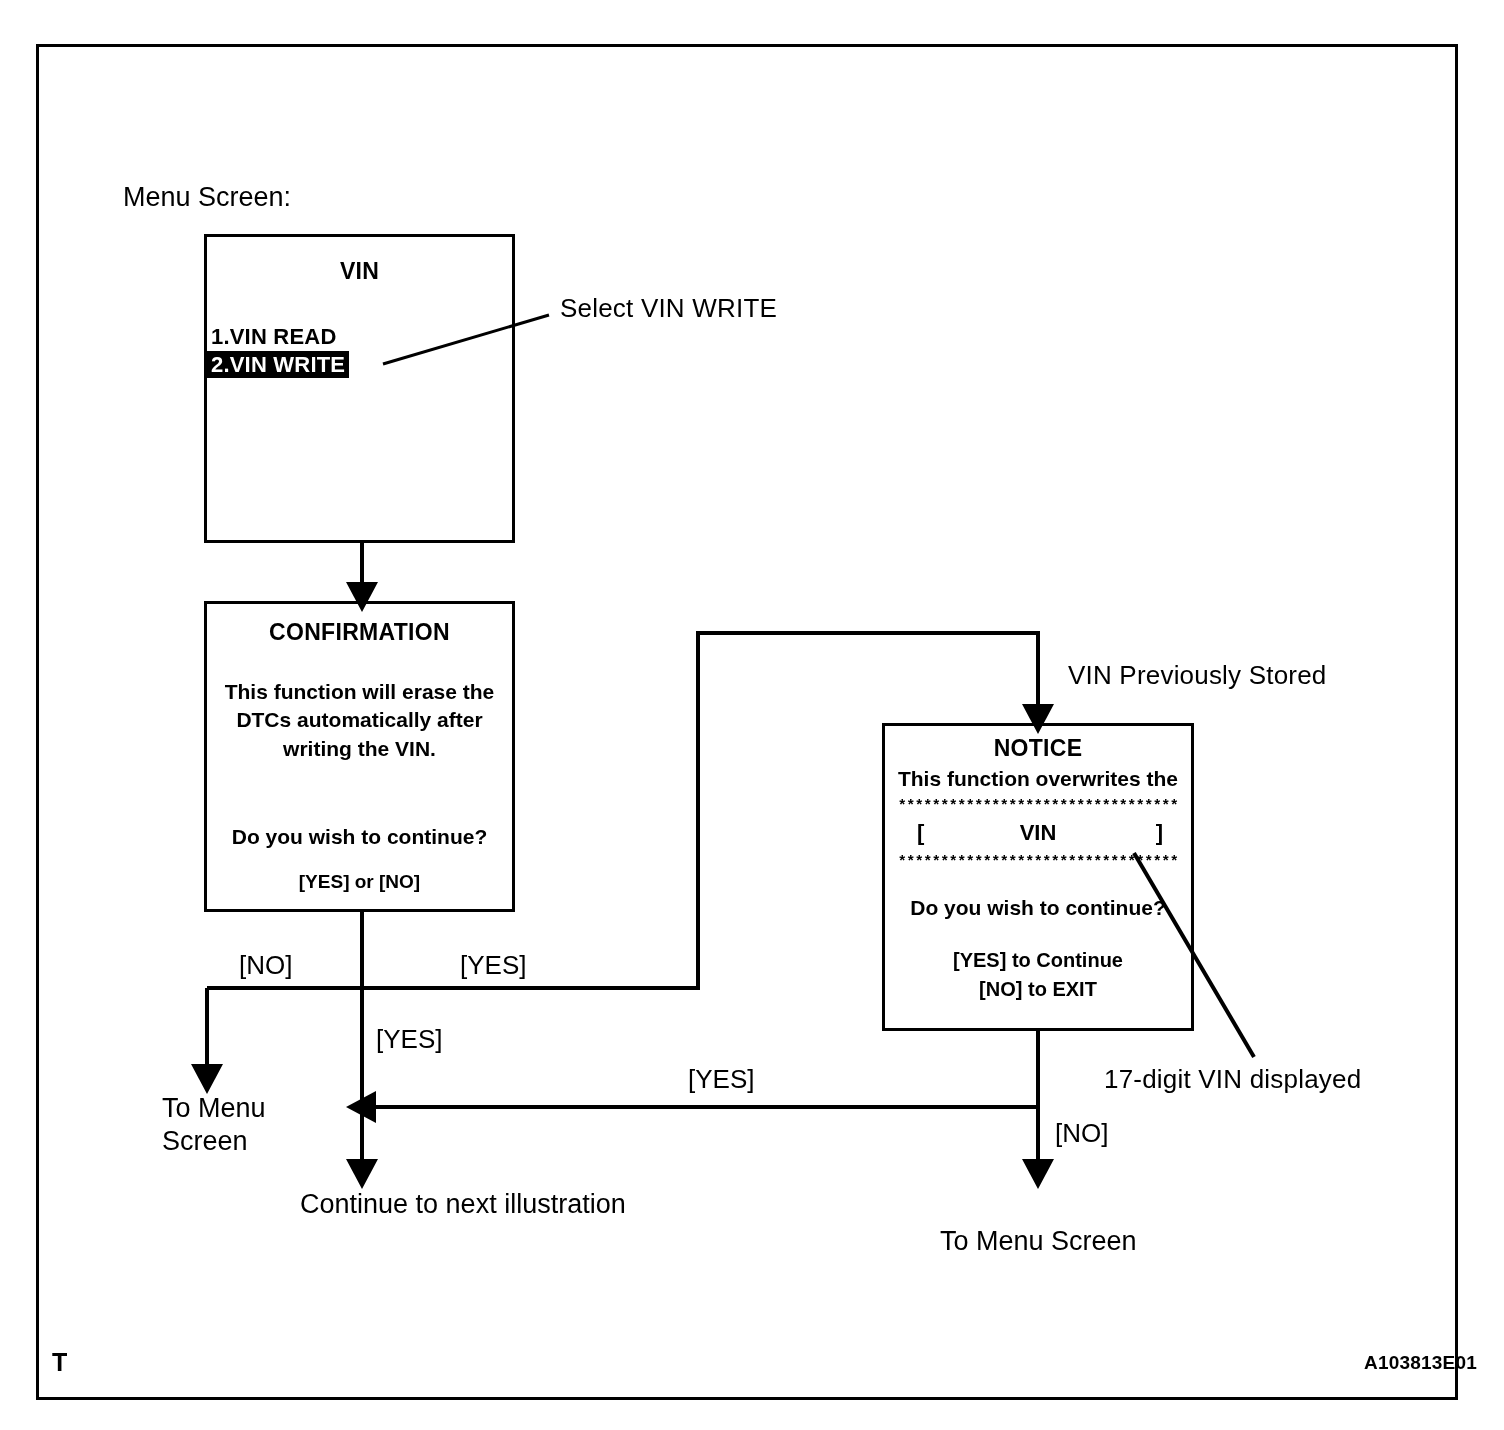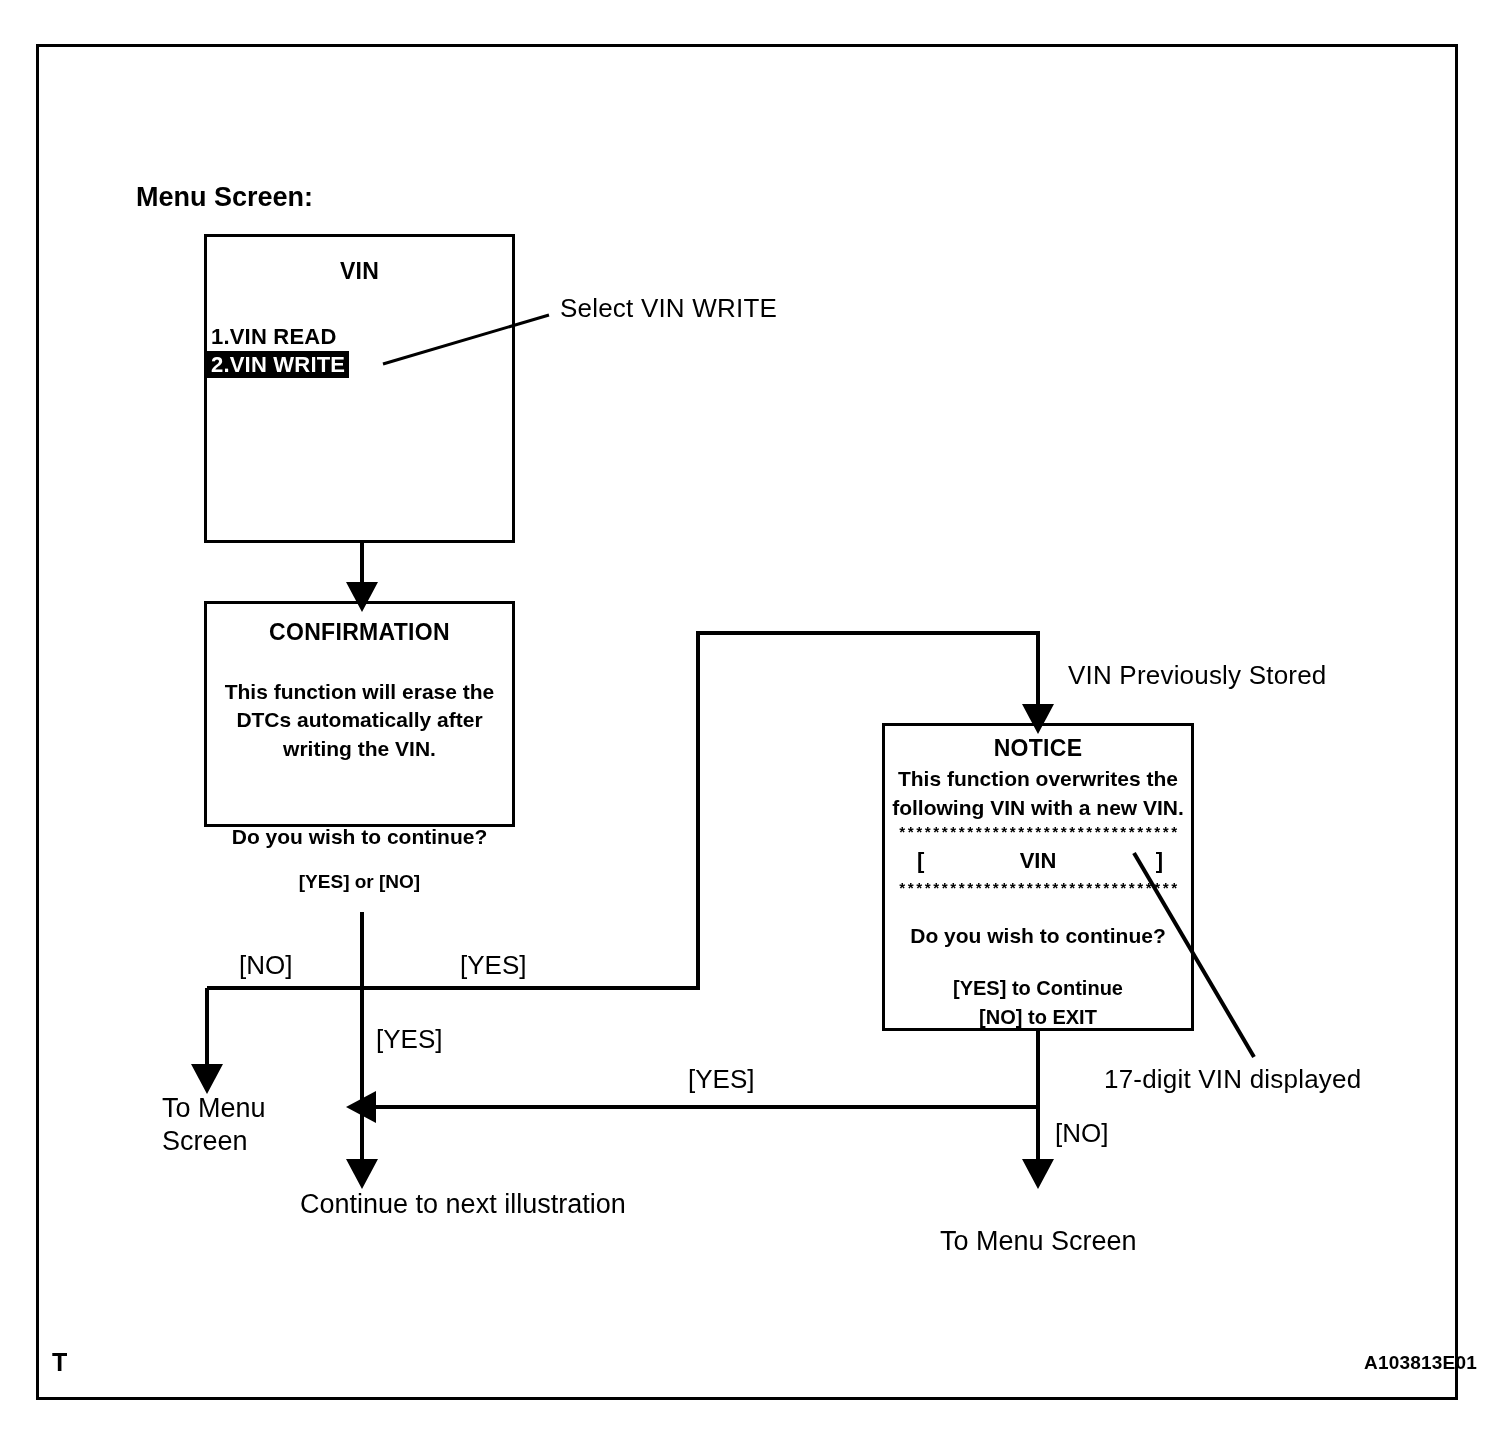--- a/index.html
+++ b/index.html
@@ -65,21 +65,21 @@
   .screen {
     position: absolute;
     border: 3px solid #000000;
     background: #ffffff;
     box-sizing: border-box;
     font-family: "Liberation Sans", sans-serif;
     font-weight: bold;
     color: #000;
   }
   #vin-screen   { left: 204px; top: 234px;  width: 311px; height: 309px; }
-  #conf-screen  { left: 204px; top: 601px;  width: 311px; height: 226px; }
+  #conf-screen  { left: 204px; top: 601px;  width: 311px; height: 311px; }
   #notice-screen{ left: 882px; top: 723px;  width: 312px; height: 308px; }
 
   .scr-title {
     text-align: center;
     font-size: 23px;
     font-weight: bold;
     letter-spacing: 0.3px;
   }
   .scr-line {
     text-align: center;
@@ -157,21 +157,21 @@
     letter-spacing: 0.2px;
   }
 </style>
 </head>
 <body>
 
 <div id="page">
 
   <div id="frame"></div>
 
-  <div class="abs caption" style="left:136px; top:182px;font-weight:bold;">Menu Screen:</div>
+  <div class="abs caption" style="left:123px; top:182px;">Menu Screen:</div>
 
   <div class="screen" id="vin-screen">
     <div class="scr-title">VIN</div>
     <div class="menu-list">
       <div class="menu-row">
         <span class="menu-item">1.VIN READ</span>
       </div>
       <div class="menu-row">
         <span class="menu-item selected">2.VIN WRITE</span>
       </div>
@@ -186,21 +186,20 @@
       <div class="scr-line">writing the VIN.</div>
     </div>
     <div class="scr-line conf-q">Do you wish to continue?</div>
     <div class="scr-line conf-opts">[YES] or [NO]</div>
   </div>
 
   <div class="screen" id="notice-screen">
     <div class="scr-title">NOTICE</div>
     <div class="notice-body">
       <div class="scr-line">This function overwrites the</div>
-      <div class="scr-line">following VIN with a new VIN.</div>
     </div>
     <div class="stars">*********************************</div>
     <div class="vin-row">
       <span class="br-l">[</span>
       <div class="vin-lbl">VIN</div>
       <span class="br-r">]</span>
     </div>
     <div class="stars">*********************************</div>
     <div class="notice-q">Do you wish to continue?</div>
     <div class="notice-opts">

